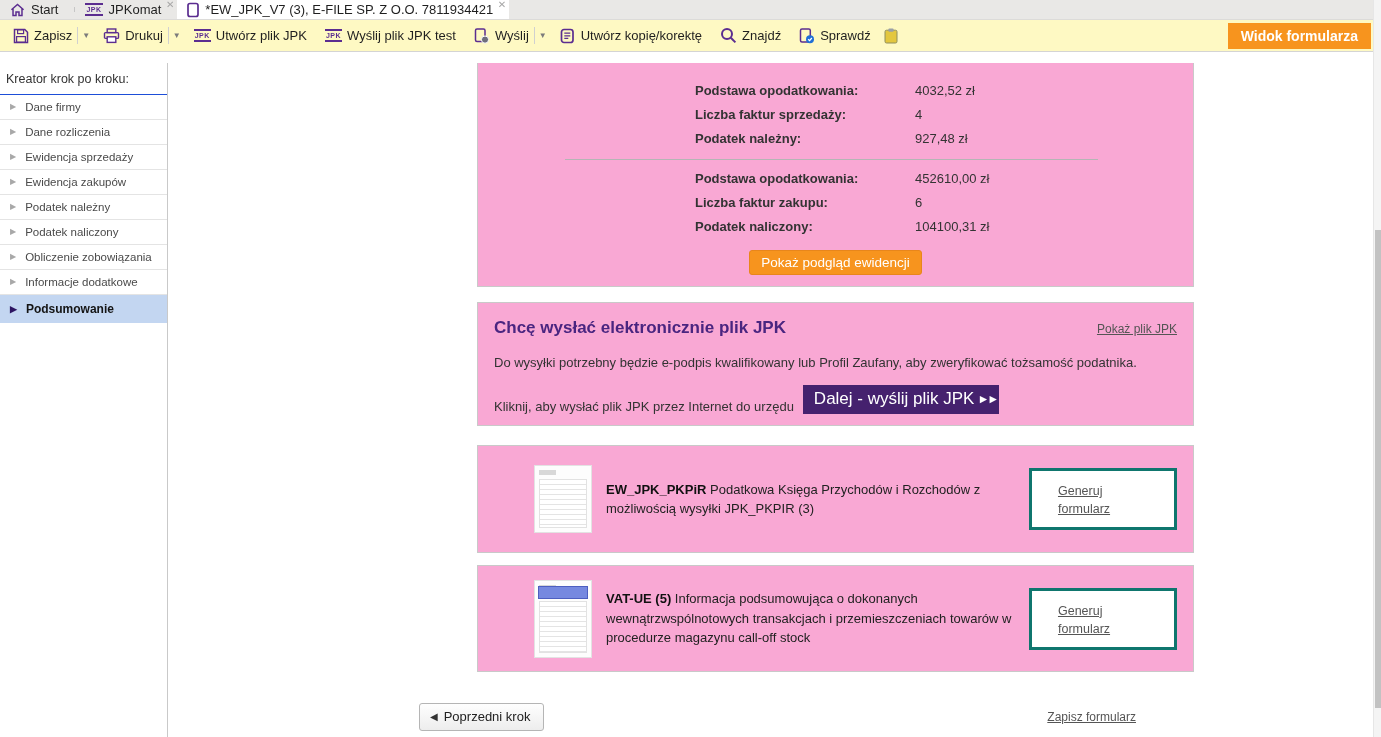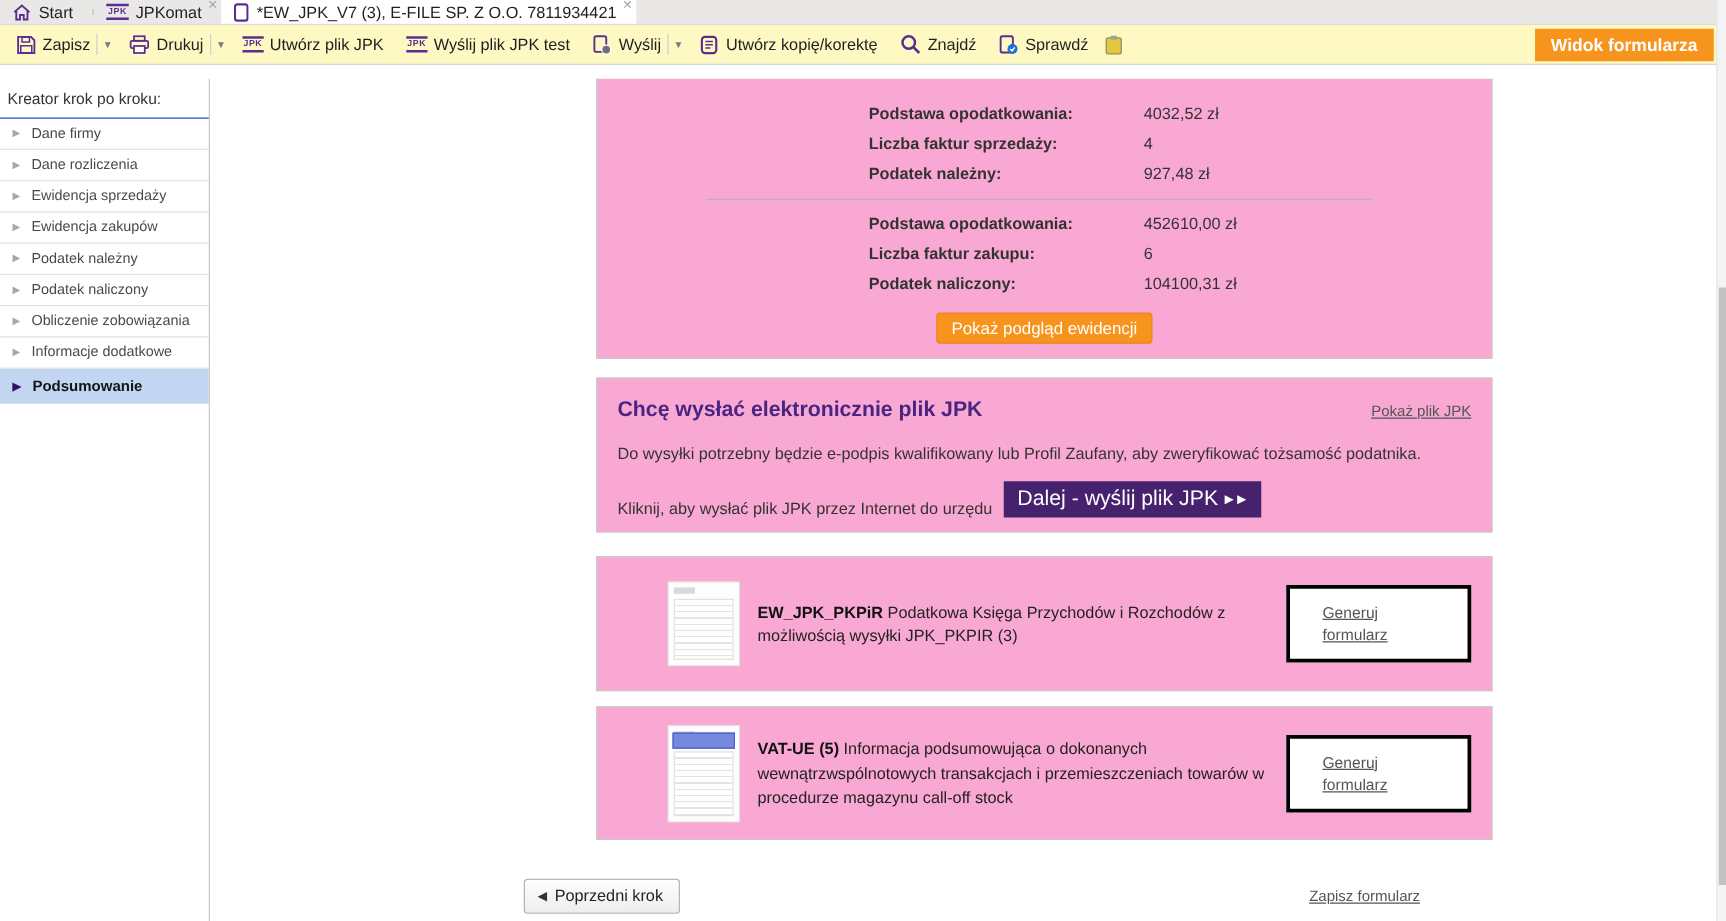--- a/index.html
+++ b/index.html
@@ -43,32 +43,32 @@
   .sum-value { color:#333; }
   .sum-divider { border:none; border-top:1px solid #b5b5b5; margin:9px 95px 2px 87px; }
   .btn-orange { display:block; margin:12px auto 0 auto; background:#f7941e; border:1px solid #e8861b; border-radius:3px; color:#fff; font-size:13.5px; padding:4px 11px; cursor:pointer; font-family:inherit; }
   
   .send-head { display:flex; align-items:flex-start; }
   .send-title { font-size:17px; color:#4a2580; font-weight:bold; }
   .link { color:#555; font-size:12px; text-decoration:underline; cursor:pointer; }
   .send-head .link { margin-left:auto; margin-top:4px; }
   .send-desc { margin-top:17px; font-size:13px; color:#333; }
   .send-action { margin-top:15px; display:flex; align-items:flex-end; gap:9px; font-size:13px; color:#333; }
-  .btn-dalej { background:#45216e; color:#fff; font-size:17px; padding:4px 10px 5px 11px; border:none; cursor:pointer; display:flex; align-items:center; gap:3px; font-family:inherit; }
+  .btn-dalej { background:#45216e; color:#fff; font-size:17px; padding:4px 0 5px 11px; border:none; cursor:pointer; display:flex; align-items:center; gap:3px; font-family:inherit; }
   .btn-dalej .arrows { font-size:12px; letter-spacing:-2px; padding-right:2px; }
   
   .thumb { position:relative; width:56px; height:66px; margin-left:41px; background:#fdfdfd; box-shadow:0 0 0 1px #e3e3e3; flex-shrink:0; }
   .thumb .hdr { position:absolute; top:4px; left:4px; width:17px; height:5px; background:#d8d8d8; }
   .thumb .tbody { position:absolute; top:13px; left:4px; right:4px; bottom:4px; border:1px solid #e2e2e2; background:repeating-linear-gradient(180deg,#fff 0 4px,#e4e4e4 4px 5px); }
   .thumb.vatue { height:76px; }
   .thumb.vatue .blueband { position:absolute; top:5px; left:3px; right:3px; height:13px; background:#7689e0; border:1px solid #4d5fc0; }
   .thumb.vatue .tbody { top:20px; }
   .card-text { width:470px; margin-left:15px; font-size:13px; color:#222; line-height:1.5; }
   .card-text b { color:#111; }
-  .card-action { margin-left:auto; border:3px solid #000000; background:#fff; padding:10px 26px; }
+  .card-action { margin-left:auto; border:3px solid #0f766e; background:#fff; padding:10px 26px; }
   
   .footer-row { position:absolute; left:250px; width:717px; top:640px; display:flex; align-items:center; }
   .btn-prev { border:1px solid #b5b5b5; border-radius:3px; background:linear-gradient(#fefefe,#ededed); font-size:13px; color:#222; padding:5px 13px 6px 10px; display:inline-flex; align-items:center; gap:6px; cursor:pointer; font-family:inherit; }
   .btn-prev .larr { font-size:10px; color:#333; }
   .footer-row .link { margin-left:auto; }
   
   .vscroll { position:absolute; right:0; top:0; bottom:0; width:8px; background:#f4f4f4; border-left:1px solid #e6e6e6; }
   .vthumb { position:absolute; left:1px; right:0; top:230px; height:478px; background:#c2c2c2; }
   svg { display:block; }
 </style>

